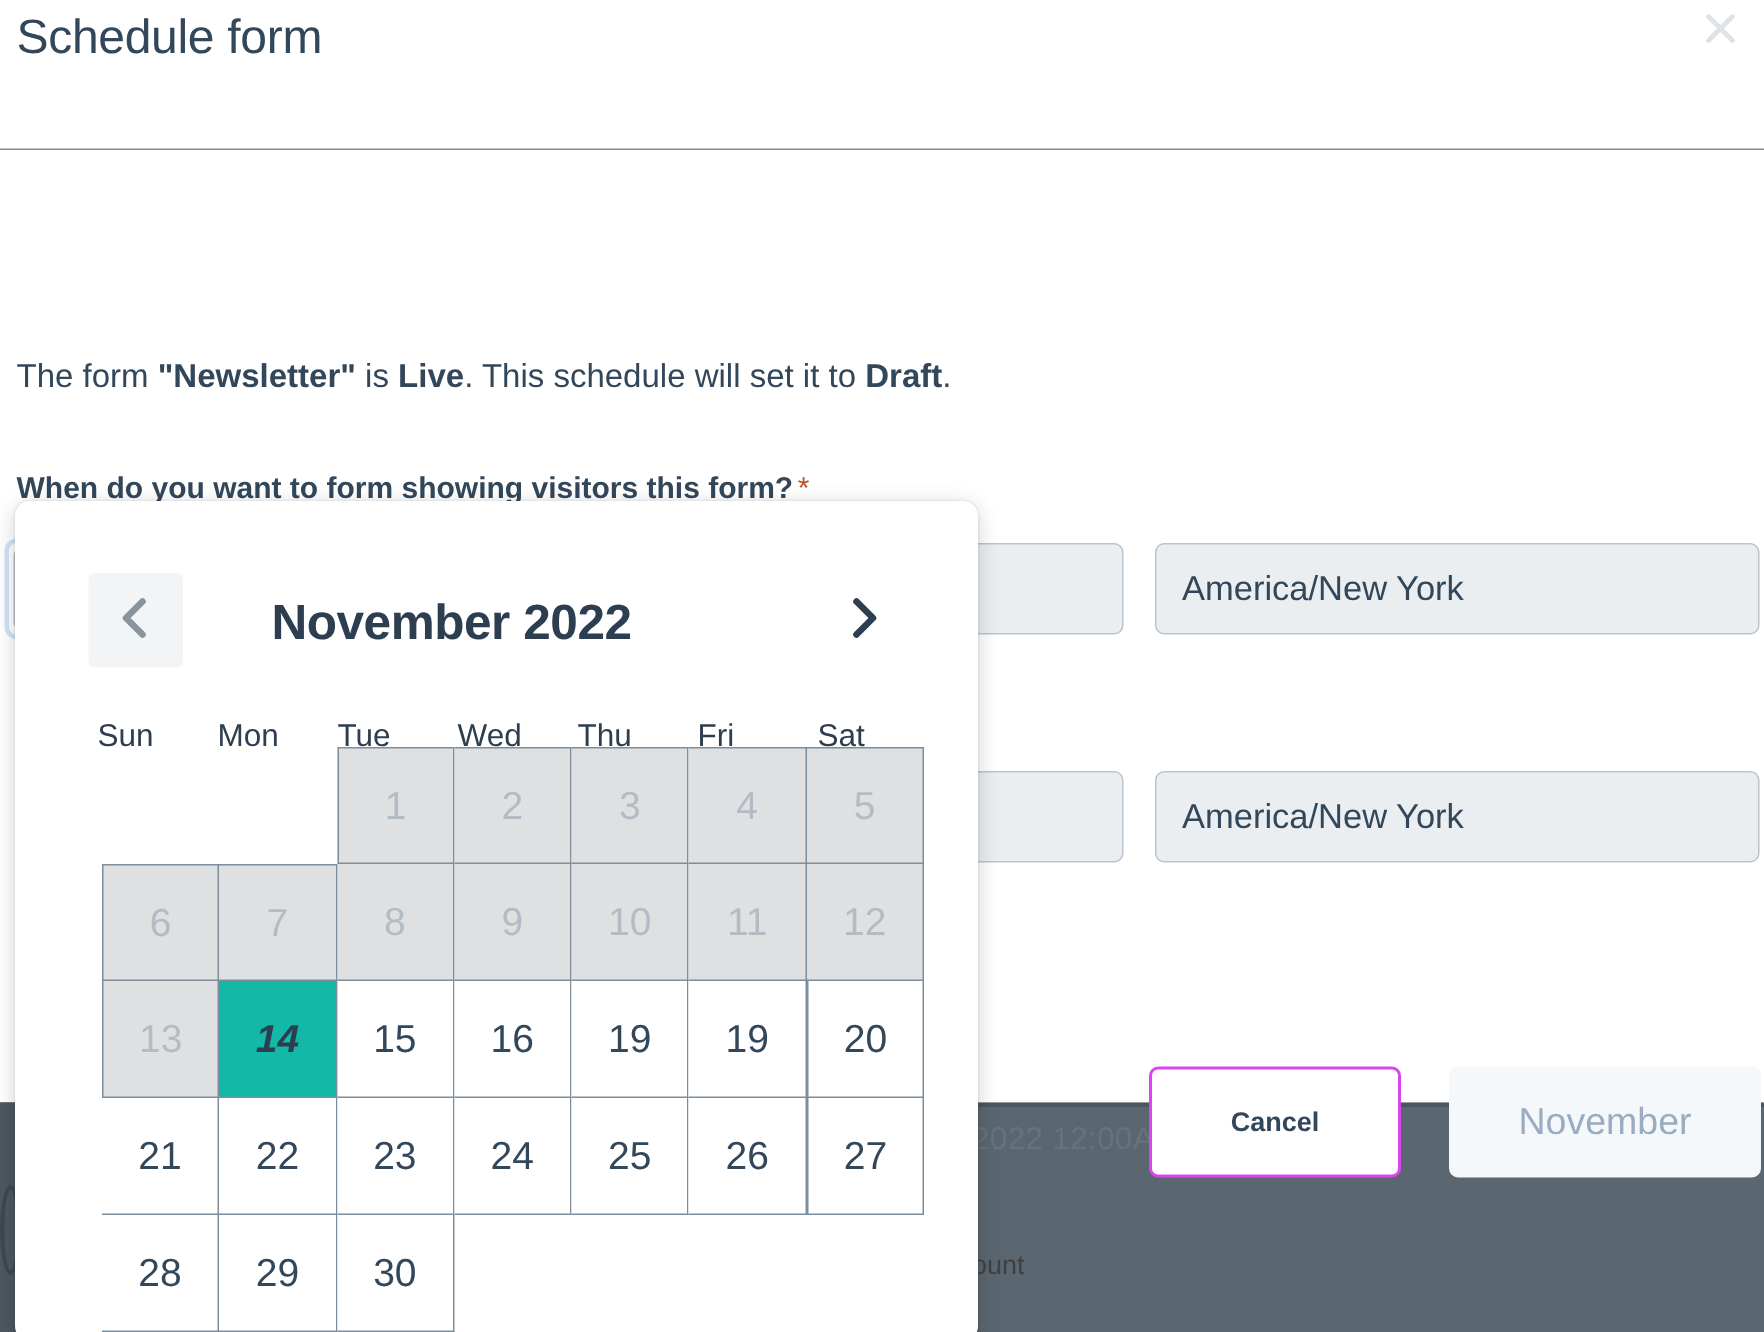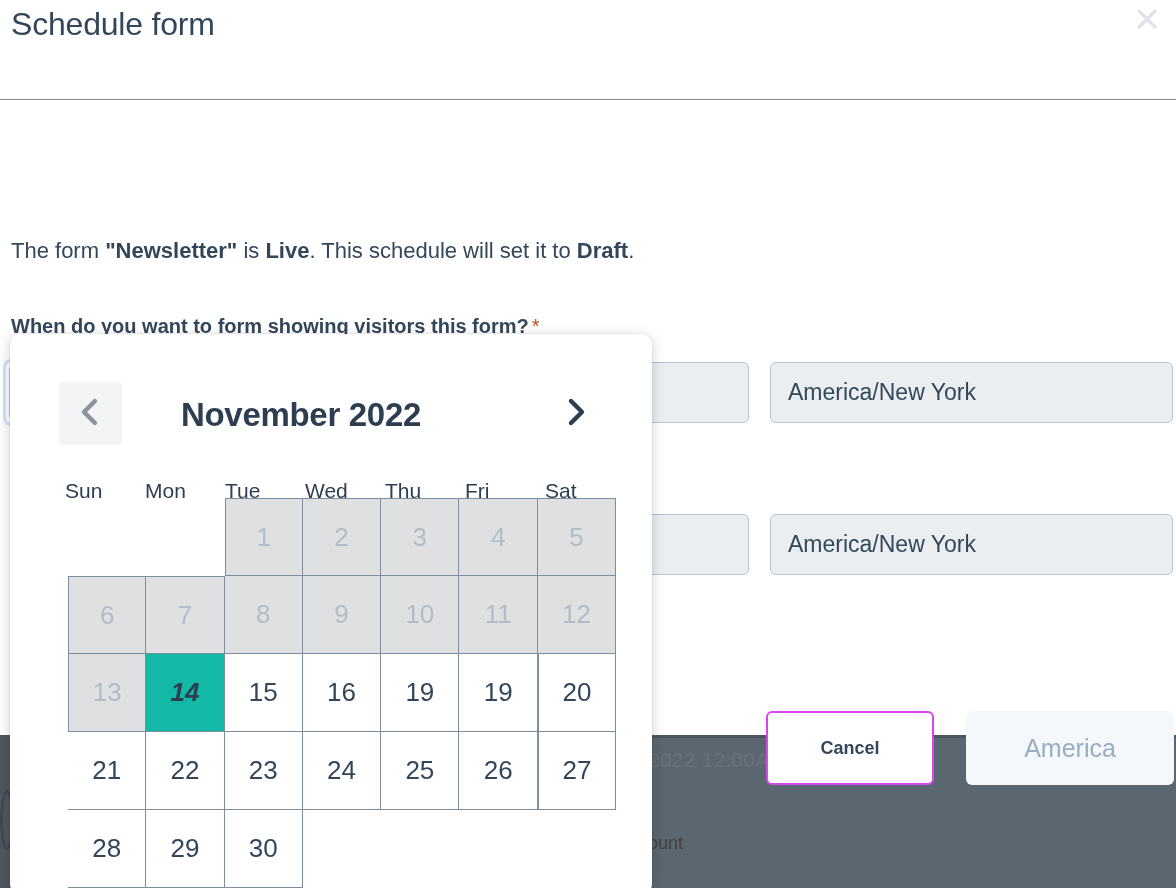--- a/index.html
+++ b/index.html
@@ -454,21 +454,21 @@
       </div>
 
       <div class="time-field">
         <span>Select time</span>
       </div>
       <div class="tz-field-1">
         <span>America/New York</span>
       </div>
 
       <button class="btn-cancel">Cancel</button>
-      <button class="btn-schedule">America</button>
+      <button class="btn-schedule">November</button>
 
     </div>
   </div>
 
   <div class="datepicker">
     <div class="dp-head">
       <button class="dp-nav dp-nav-prev">
         <span>
           <svg width="34" height="34" viewBox="0 0 34 34" aria-hidden="true">
             <path d="M21 6 L10 17 L21 28" stroke="#8a949c" stroke-width="4.4" fill="none" stroke-linecap="round" stroke-linejoin="round"></path>

